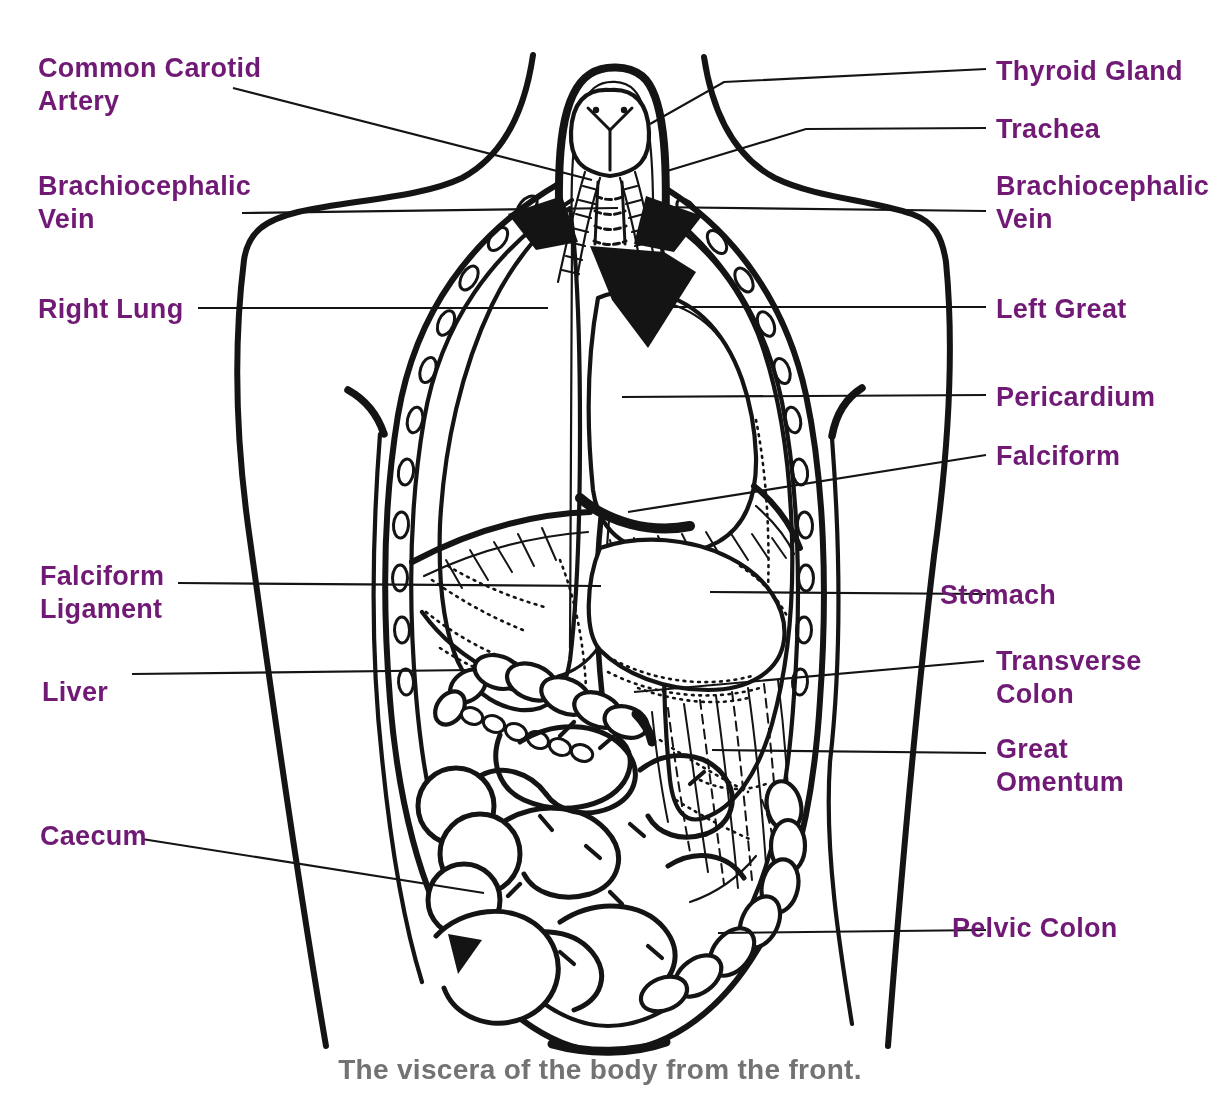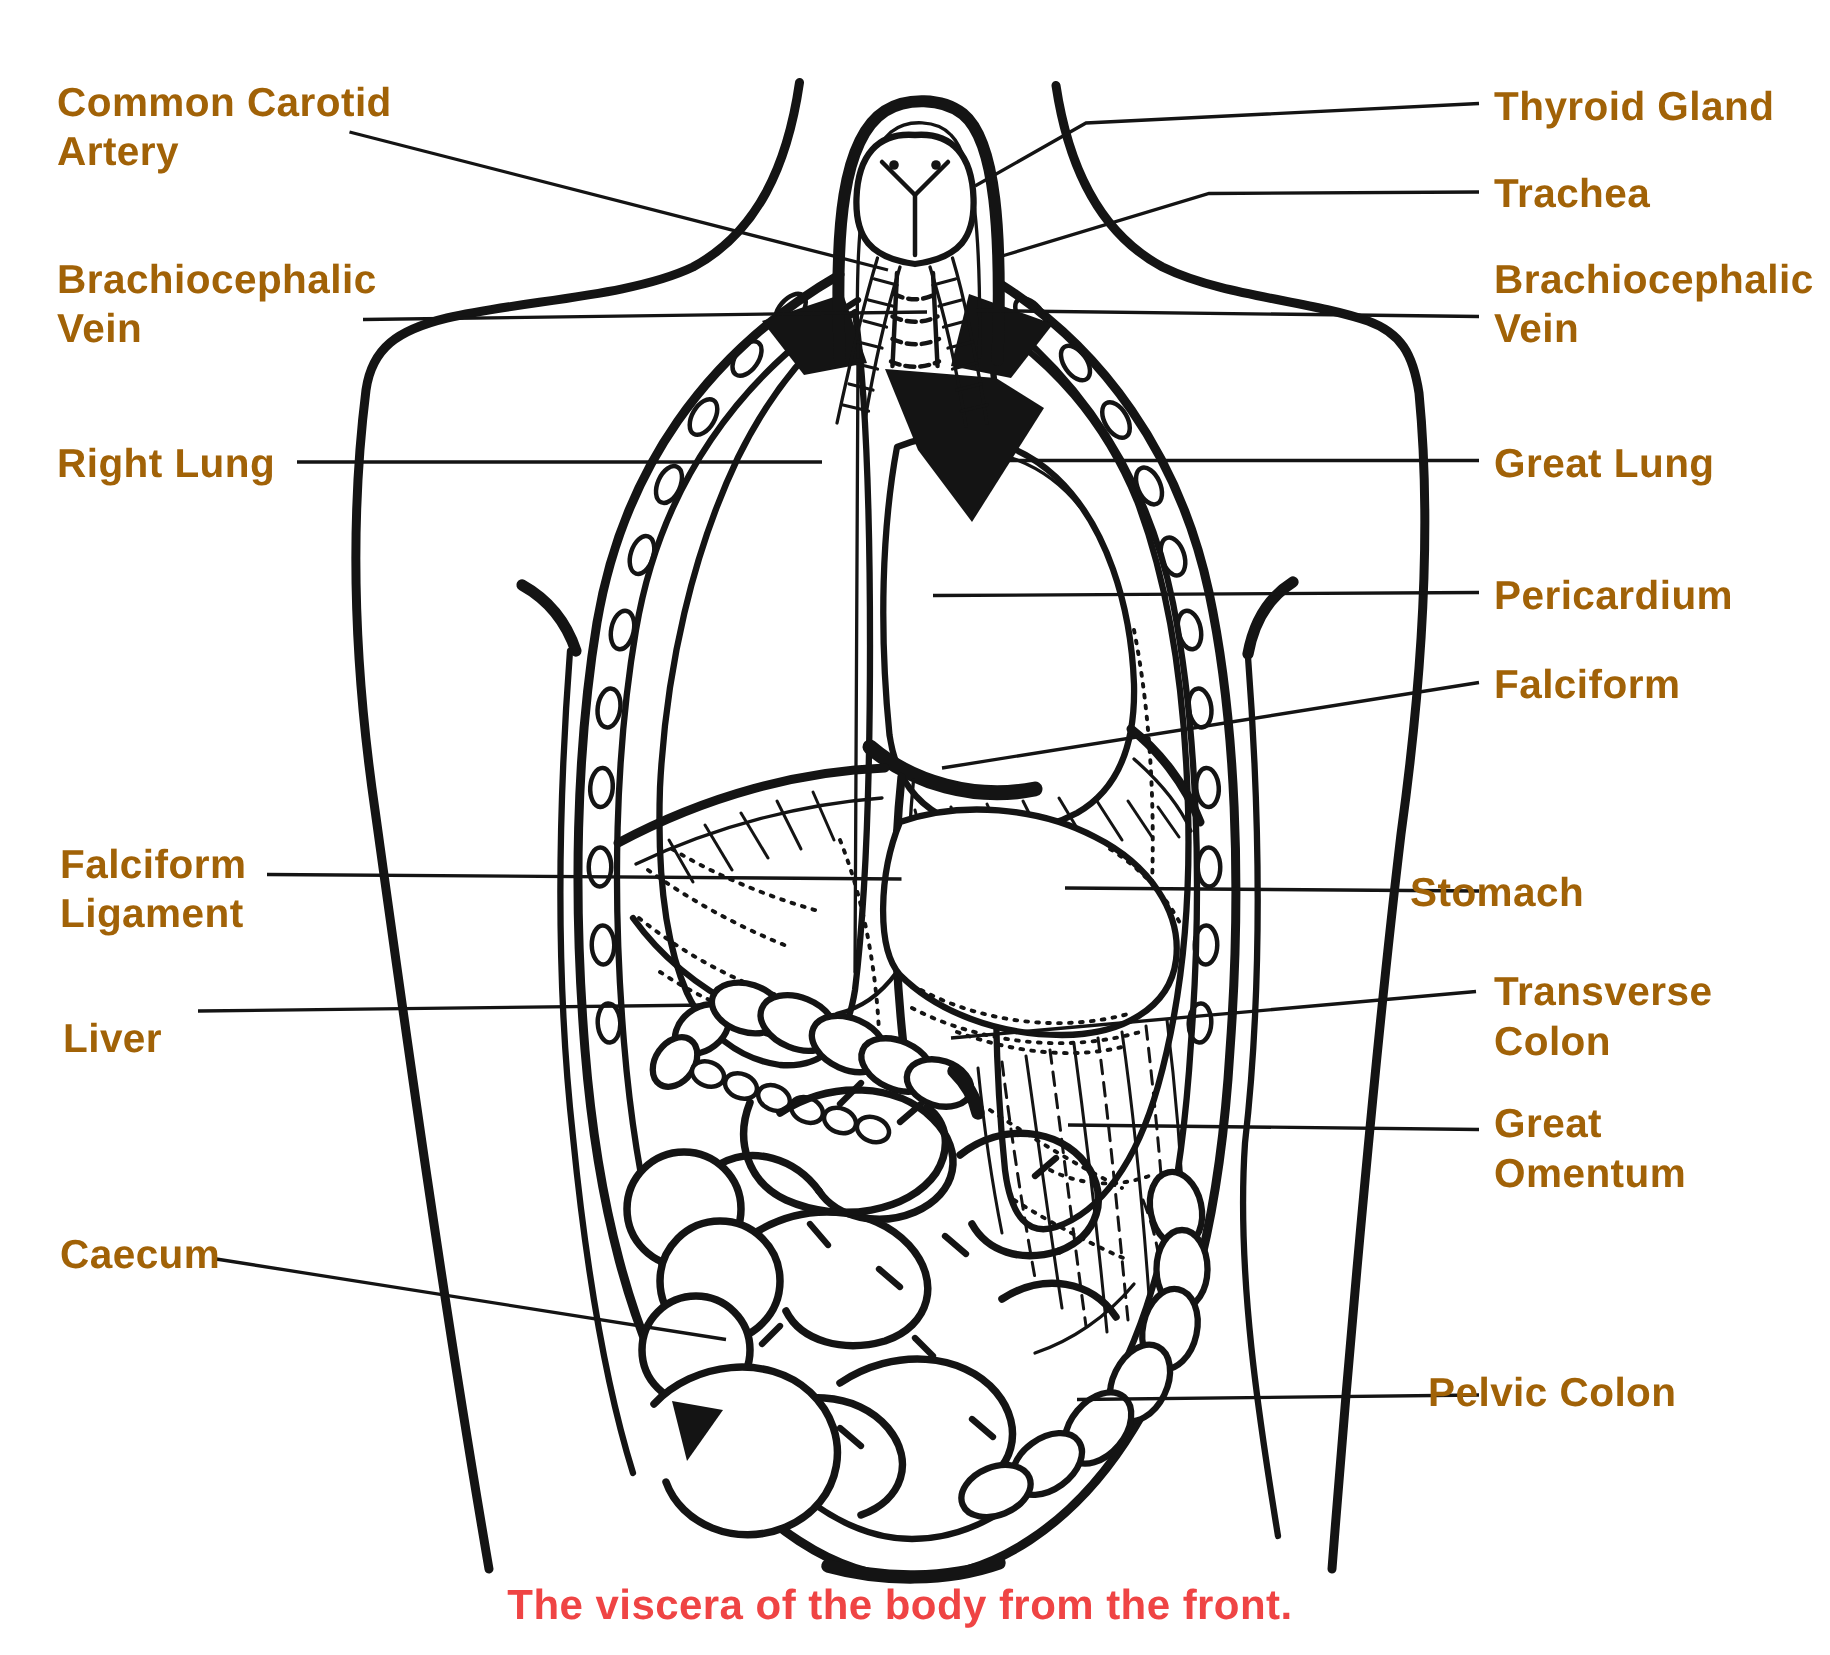--- a/index.html
+++ b/index.html
@@ -4,26 +4,26 @@
 <style>
   html,body{margin:0;padding:0;background:#ffffff;}
   #page{
     position:relative;width:1220px;height:1103px;background:#ffffff;
     font-family:"Liberation Sans","DejaVu Sans",sans-serif;color:#141414;
     overflow:hidden;
   }
   #figure-svg{position:absolute;left:0;top:0;}
   .lbl{
     position:absolute;font-size:27px;font-weight:600;letter-spacing:.3px;
-    line-height:33px;color:#a16207;white-space:nowrap;
+    line-height:33px;color:#701a75;white-space:nowrap;
   }
   .lbl span{display:block;}
   #caption{
     position:absolute;left:180px;top:1054px;width:840px;text-align:center;
-    font-size:28px;font-weight:600;letter-spacing:.3px;color:#ef4444;
+    font-size:28px;font-weight:600;letter-spacing:.3px;color:#737373;
   }
   
   .ink{stroke:#141414;fill:none;stroke-linecap:round;stroke-linejoin:round;}
   .w2{stroke-width:2.2;} .w3{stroke-width:3;} .w4{stroke-width:4.2;}
   .w5{stroke-width:5;} .w6{stroke-width:6;} .w7{stroke-width:7.5;}
   .white{fill:#ffffff;}
   .blackfill{fill:#141414;stroke:none;}
   .stip{stroke:#141414;fill:none;stroke-width:2.6;stroke-dasharray:1.8 5.5;stroke-linecap:round;}
   .hatch{stroke:#141414;fill:none;stroke-width:2;stroke-linecap:round;}
   .streak{stroke:#141414;fill:none;stroke-width:2;stroke-linecap:round;}
@@ -318,21 +318,21 @@
     <span>Thyroid Gland</span>
   </div>
   <div class="lbl" style="left:996px;top:113px">
     <span>Trachea</span>
   </div>
   <div class="lbl" style="left:996px;top:170px">
     <span>Brachiocephalic</span>
     <span>Vein</span>
   </div>
   <div class="lbl" style="left:996px;top:293px">
-    <span>Great Lung</span>
+    <span>Left Great</span>
   </div>
   <div class="lbl" style="left:996px;top:381px">
     <span>Pericardium</span>
   </div>
   <div class="lbl" style="left:996px;top:440px">
     <span>Falciform</span>
   </div>
   <div class="lbl" style="left:940px;top:579px">
     <span>Stomach</span>
   </div>

